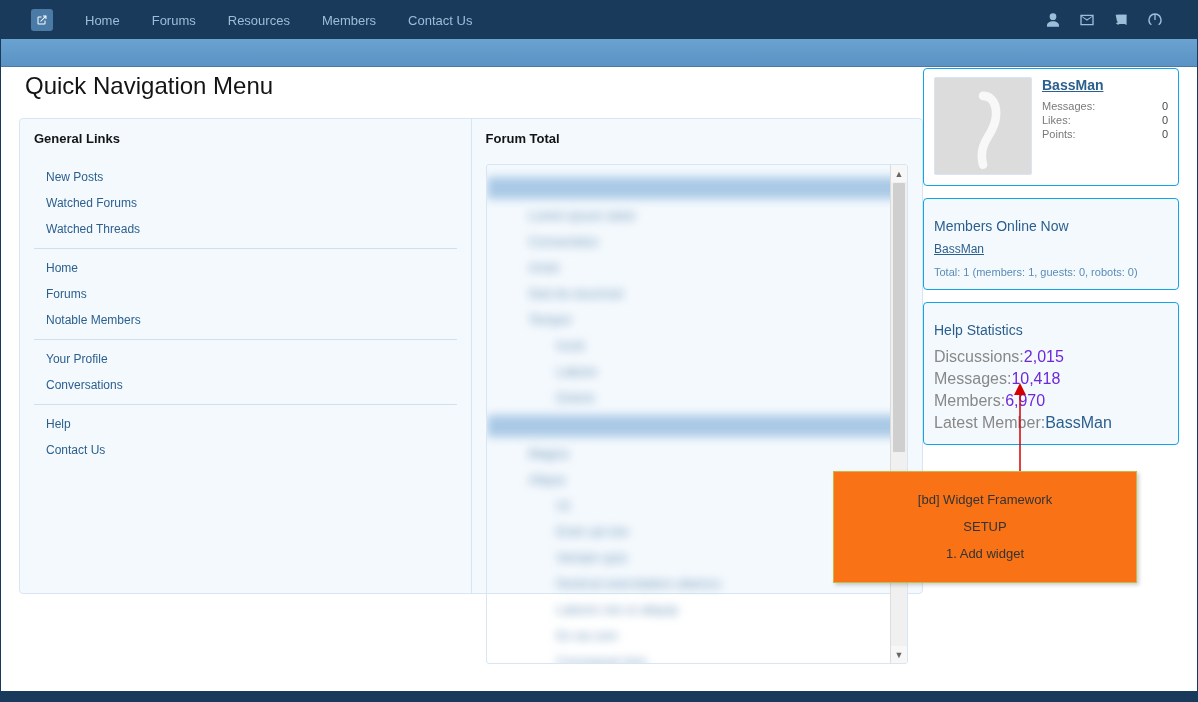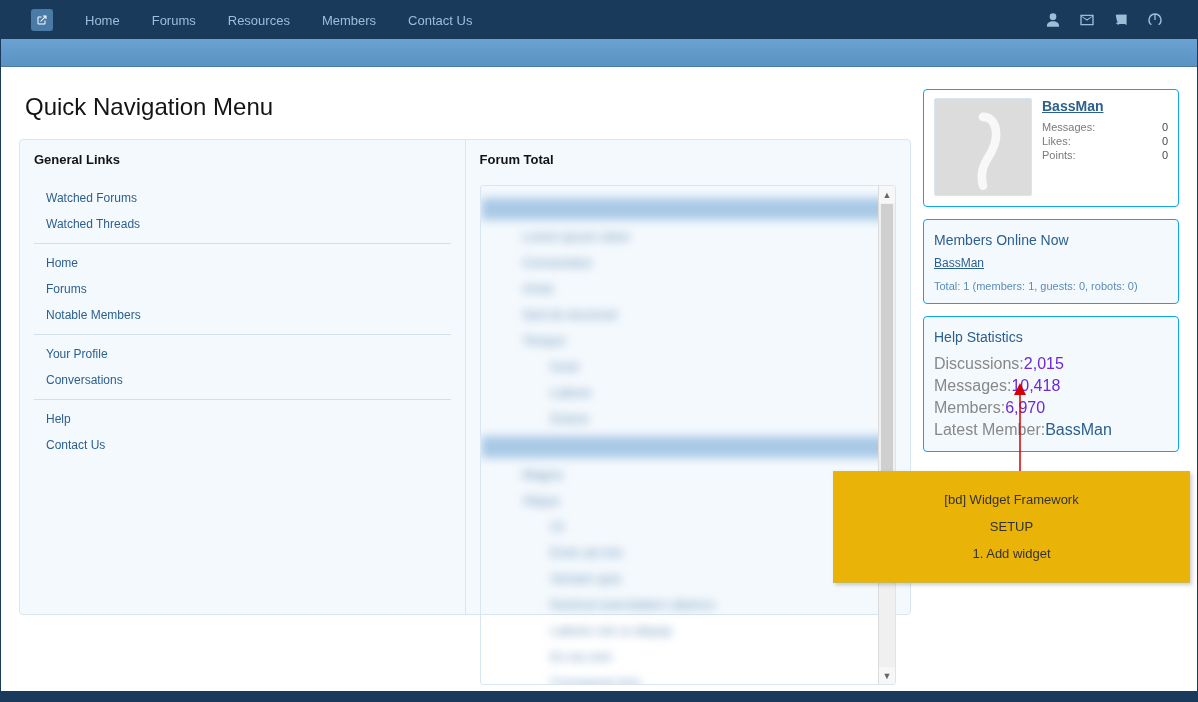--- a/index.html
+++ b/index.html
@@ -52,24 +52,23 @@
   display: flex; align-items: center; justify-content: center;
   cursor: pointer;
 }
 .navbar .right-icons svg { width: 16px; height: 16px; fill: #9bbfd9; }
 .subbar {
   height: 28px;
   background: linear-gradient(#6aa3d1, #5a93c4);
   border-bottom: 1px solid #4a7ba6;
 }
 .content-wrap {
-  padding: 22px 18px 0 18px;
+  padding: 1px 18px 0 18px;
   background: #fff;
   display: flex;
-  gap: 12px;
   height: calc(100% - 76px);
 }
 .main-col { flex: 1; min-width: 0; }
 h1.page-title {
   font-size: 24px;
   font-weight: normal;
   color: #141414;
   margin: 4px 0 18px 6px;
 }
 .quick-nav {
@@ -153,21 +152,21 @@
 .side-block {
   border: 1px solid #0ea5e9;
   border-radius: 4px;
   background: #fff;
   padding: 8px 10px 10px 10px;
 }
 .side-block h3 {
   color: #2b5f8e;
   font-size: 14px;
   font-weight: normal;
-  margin: 4px 0 8px 0;
+  margin: 11px 0 8px 0;
 }
 .side-block.secondary { background: #f4f9fd; }
 .visitor-panel { display: flex; gap: 10px; }
 .avatar-lg {
   width: 98px; height: 98px;
   border: 1px solid #d7e6f2;
   background: #dcdcdc;
   display: flex; align-items: center; justify-content: center;
   border-radius: 2px;
   padding: 4px;
@@ -201,22 +200,22 @@
 .annotation-arrow {
   position: absolute;
   left: 999px;
   top: 382px;
   pointer-events: none;
 }
 .callout {
   position: absolute;
   left: 832px;
   top: 470px;
-  width: 357px;
-  background: #eab308;
+  width: 304px;
+  background: #f97316;
   border: 1px solid #c9b94a;
   box-shadow: 2px 2px 4px rgba(0,0,0,0.2);
   padding: 18px 14px;
   font-family: Arial, sans-serif;
   font-size: 13px;
   color: #333;
   text-align: center;
   line-height: 1.6;
 }
 .callout .t1 { margin-bottom: 6px; }
@@ -274,20 +273,21 @@
   <div class="subbar"></div>
 
   <div class="content-wrap">
     <div class="main-col">
       <h1 class="page-title">Quick Navigation Menu</h1>
 
       <div class="quick-nav">
         <div class="qn-col">
           <h3>General Links</h3>
           <div class="qn-links">
+            <a href="#">New Posts</a>
             <a href="#">Watched Forums</a>
             <a href="#">Watched Threads</a>
             <hr>
             <a href="#">Home</a>
             <a href="#">Forums</a>
             <a href="#">Notable Members</a>
             <hr>
             <a href="#">Your Profile</a>
             <a href="#">Conversations</a>
             <hr>

